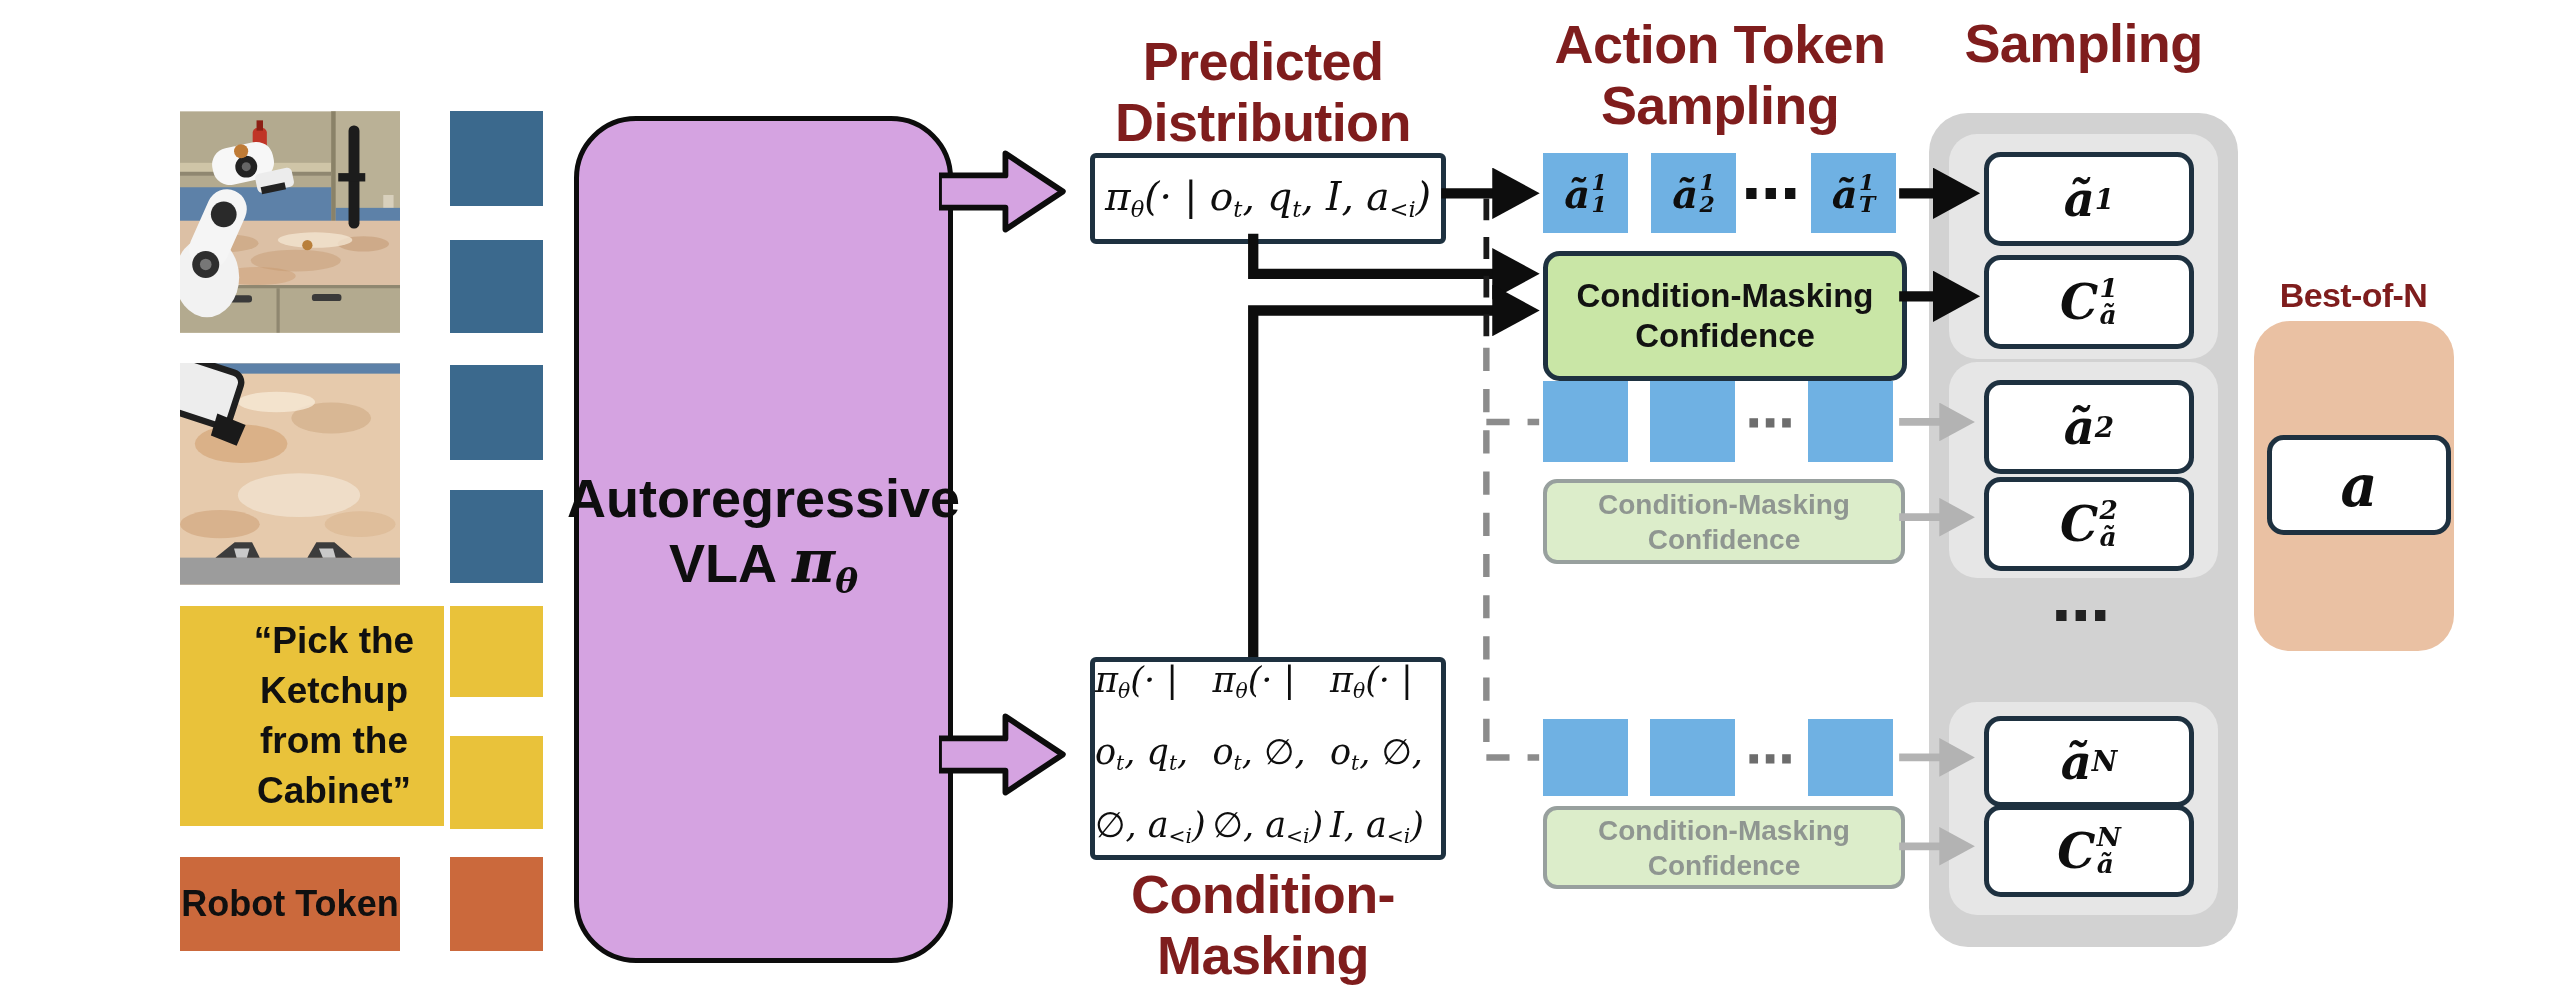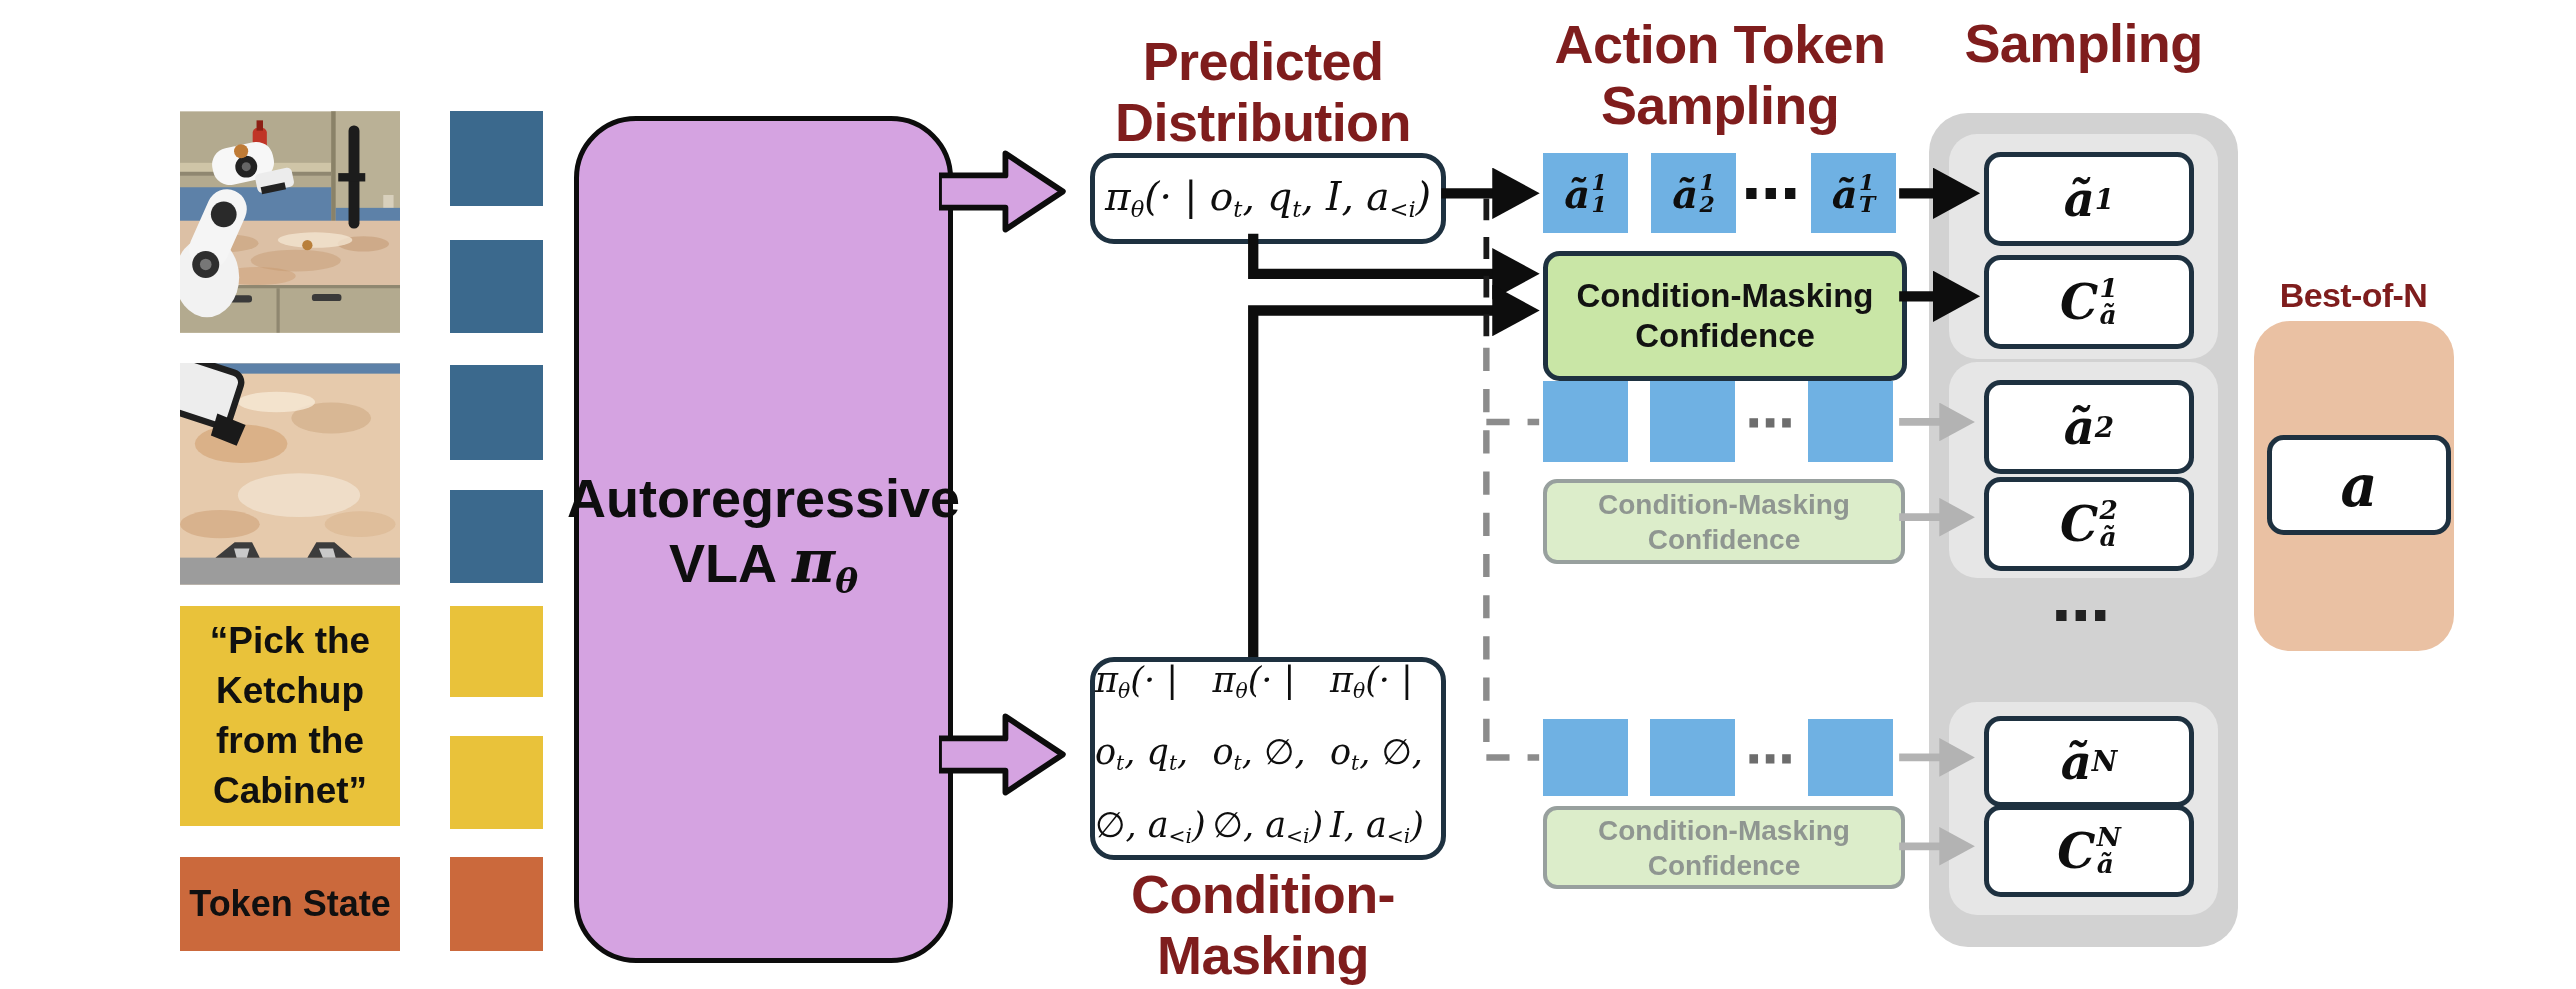--- a/index.html
+++ b/index.html
@@ -2,21 +2,21 @@
 <html style="font-size:10.3px"><head>
 <meta charset="utf-8">
 <style>
   html,body{margin:0;padding:0;background:#ffffff;}
   body{width:2576px;height:990px;position:relative;overflow:hidden;
        font-family:"Liberation Sans",sans-serif;}
   .abs{position:absolute;}
   .hdr{position:absolute;text-align:center;font-weight:700;color:#7f1d1d;
        font-size:54px;line-height:61px;letter-spacing:-0.6px;}
   .navybox{position:absolute;background:#ffffff;border:5.2px solid #1e3140;
-           border-radius:24px;display:flex;align-items:center;justify-content:center;}
+           border-radius:6px;display:flex;align-items:center;justify-content:center;}
   .m{font-family:"DejaVu Serif","DejaVu Sans",serif;font-style:italic;color:#0e0e0e;}
   .m sub{font-size:.58em;vertical-align:-0.32em;}
   .m sup{font-size:.58em;vertical-align:.55em;}
   .stk{display:inline-flex;flex-direction:column;align-items:flex-start;
        font-size:.55em;line-height:1.02;vertical-align:-0.60em;margin-left:1.3px;font-style:italic;}
   .stk span{display:block;}
   .bold{font-weight:700;}
   .sq{position:absolute;}
   .tok{position:absolute;background:#6fb1e3;display:flex;align-items:center;
        justify-content:center;font-size:40px;}
@@ -98,31 +98,31 @@
   <polygon points="198,302 212,278 240,278 268,302" fill="#3c3c3c"></polygon>
   <polygon points="84,288 108,288 104,302 88,302" fill="#c9c9c9"></polygon>
   <polygon points="216,288 238,288 242,302 222,302" fill="#c9c9c9"></polygon>
 </svg>
 
 <div class="sq" style="left:450px;top:111px;width:93px;height:95px;background:#3b698d;"></div>
 <div class="sq" style="left:450px;top:240px;width:93px;height:93px;background:#3b698d;"></div>
 <div class="sq" style="left:450px;top:365px;width:93px;height:95px;background:#3b698d;"></div>
 <div class="sq" style="left:450px;top:490px;width:93px;height:93px;background:#3b698d;"></div>
 
-<div class="instr" style="left:180px;top:606px;width:220px;height:220px;">
+<div class="instr" style="left:180px;top:606px;width:220px;height:220px;padding-left:44px;">
   <span>“Pick the</span>
   <span>Ketchup</span>
   <span>from the</span>
   <span>Cabinet”</span>
 </div>
 <div class="sq" style="left:450px;top:606px;width:93px;height:91px;background:#e9c23a;"></div>
 <div class="sq" style="left:450px;top:736px;width:93px;height:93px;background:#e9c23a;"></div>
 
 <div class="state" style="left:180px;top:857px;width:220px;height:94px;">
-  <span>Token State</span>
+  <span>Robot Token</span>
 </div>
 <div class="sq" style="left:450px;top:857px;width:93px;height:94px;background:#cb693c;"></div>
 
 <div class="abs" style="left:574px;top:116px;width:369px;height:837px;background:#d5a3e1;
             border:5.8px solid #0c0c0c;border-radius:62px;display:flex;flex-direction:column;
             align-items:center;justify-content:center;font-weight:700;font-size:54px;
             line-height:64px;color:#0e0e0e;">
   <span>Autoregressive</span>
   <span>
     <span>VLA</span>&nbsp;<span class="m" style="font-size:59px;text-align:center;">π<sub>θ</sub></span>

